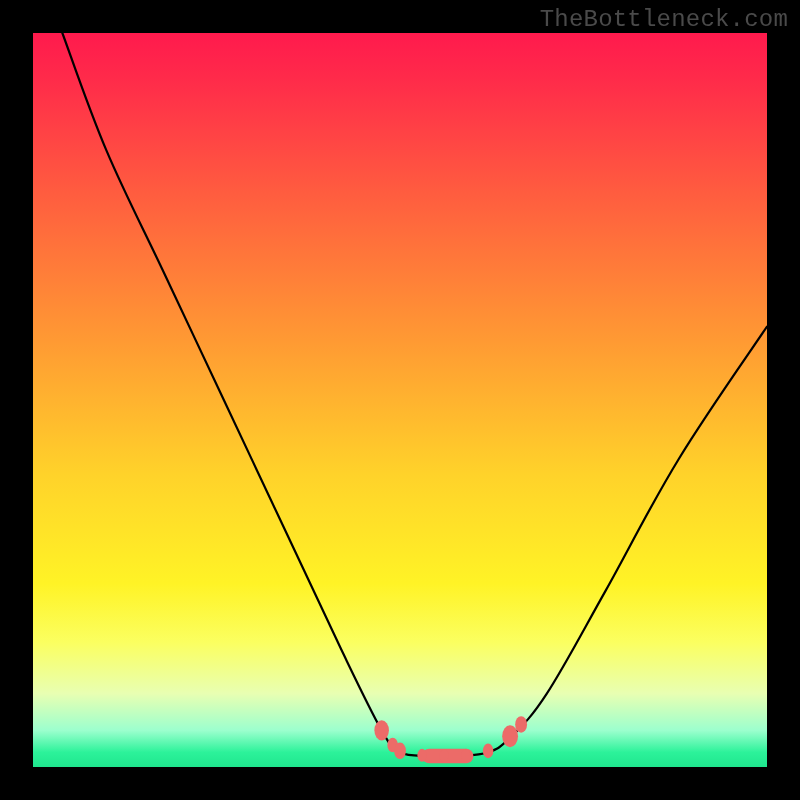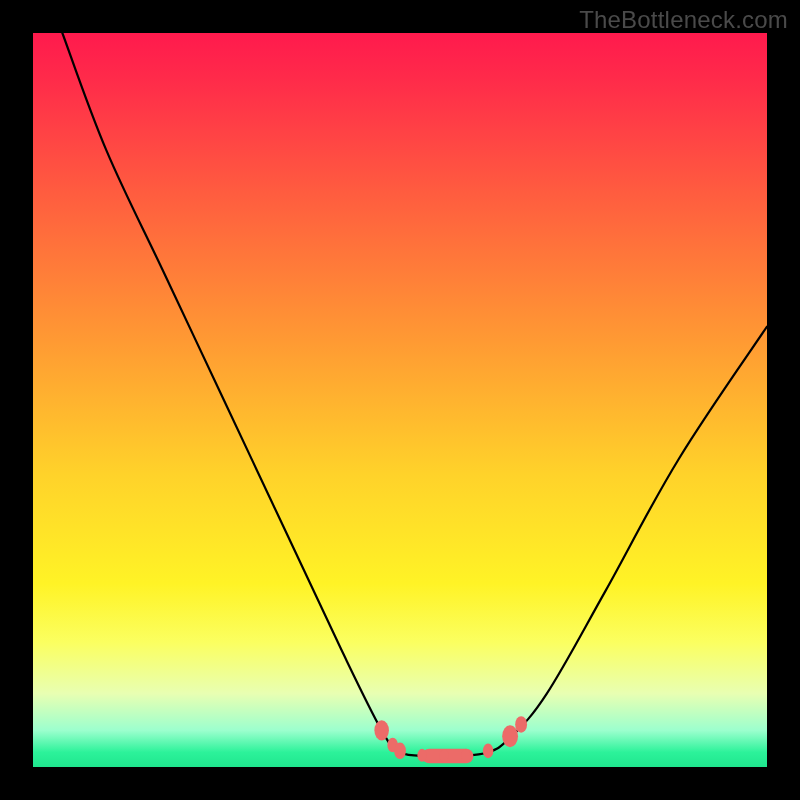--- a/index.html
+++ b/index.html
@@ -9,20 +9,21 @@
     height: 800px;
     overflow: hidden;
     background: #000;
     font-family: Arial, Helvetica, sans-serif;
   }
   .frame {
     position: relative;
     width: 800px;
     height: 800px;
     background: #000;
+    font-family: Liberation Mono, monospace;
   }
   .plot-area {
     position: absolute;
     left: 33px;
     top: 33px;
     width: 734px;
     height: 734px;
     
     background: linear-gradient(
       to bottom,

